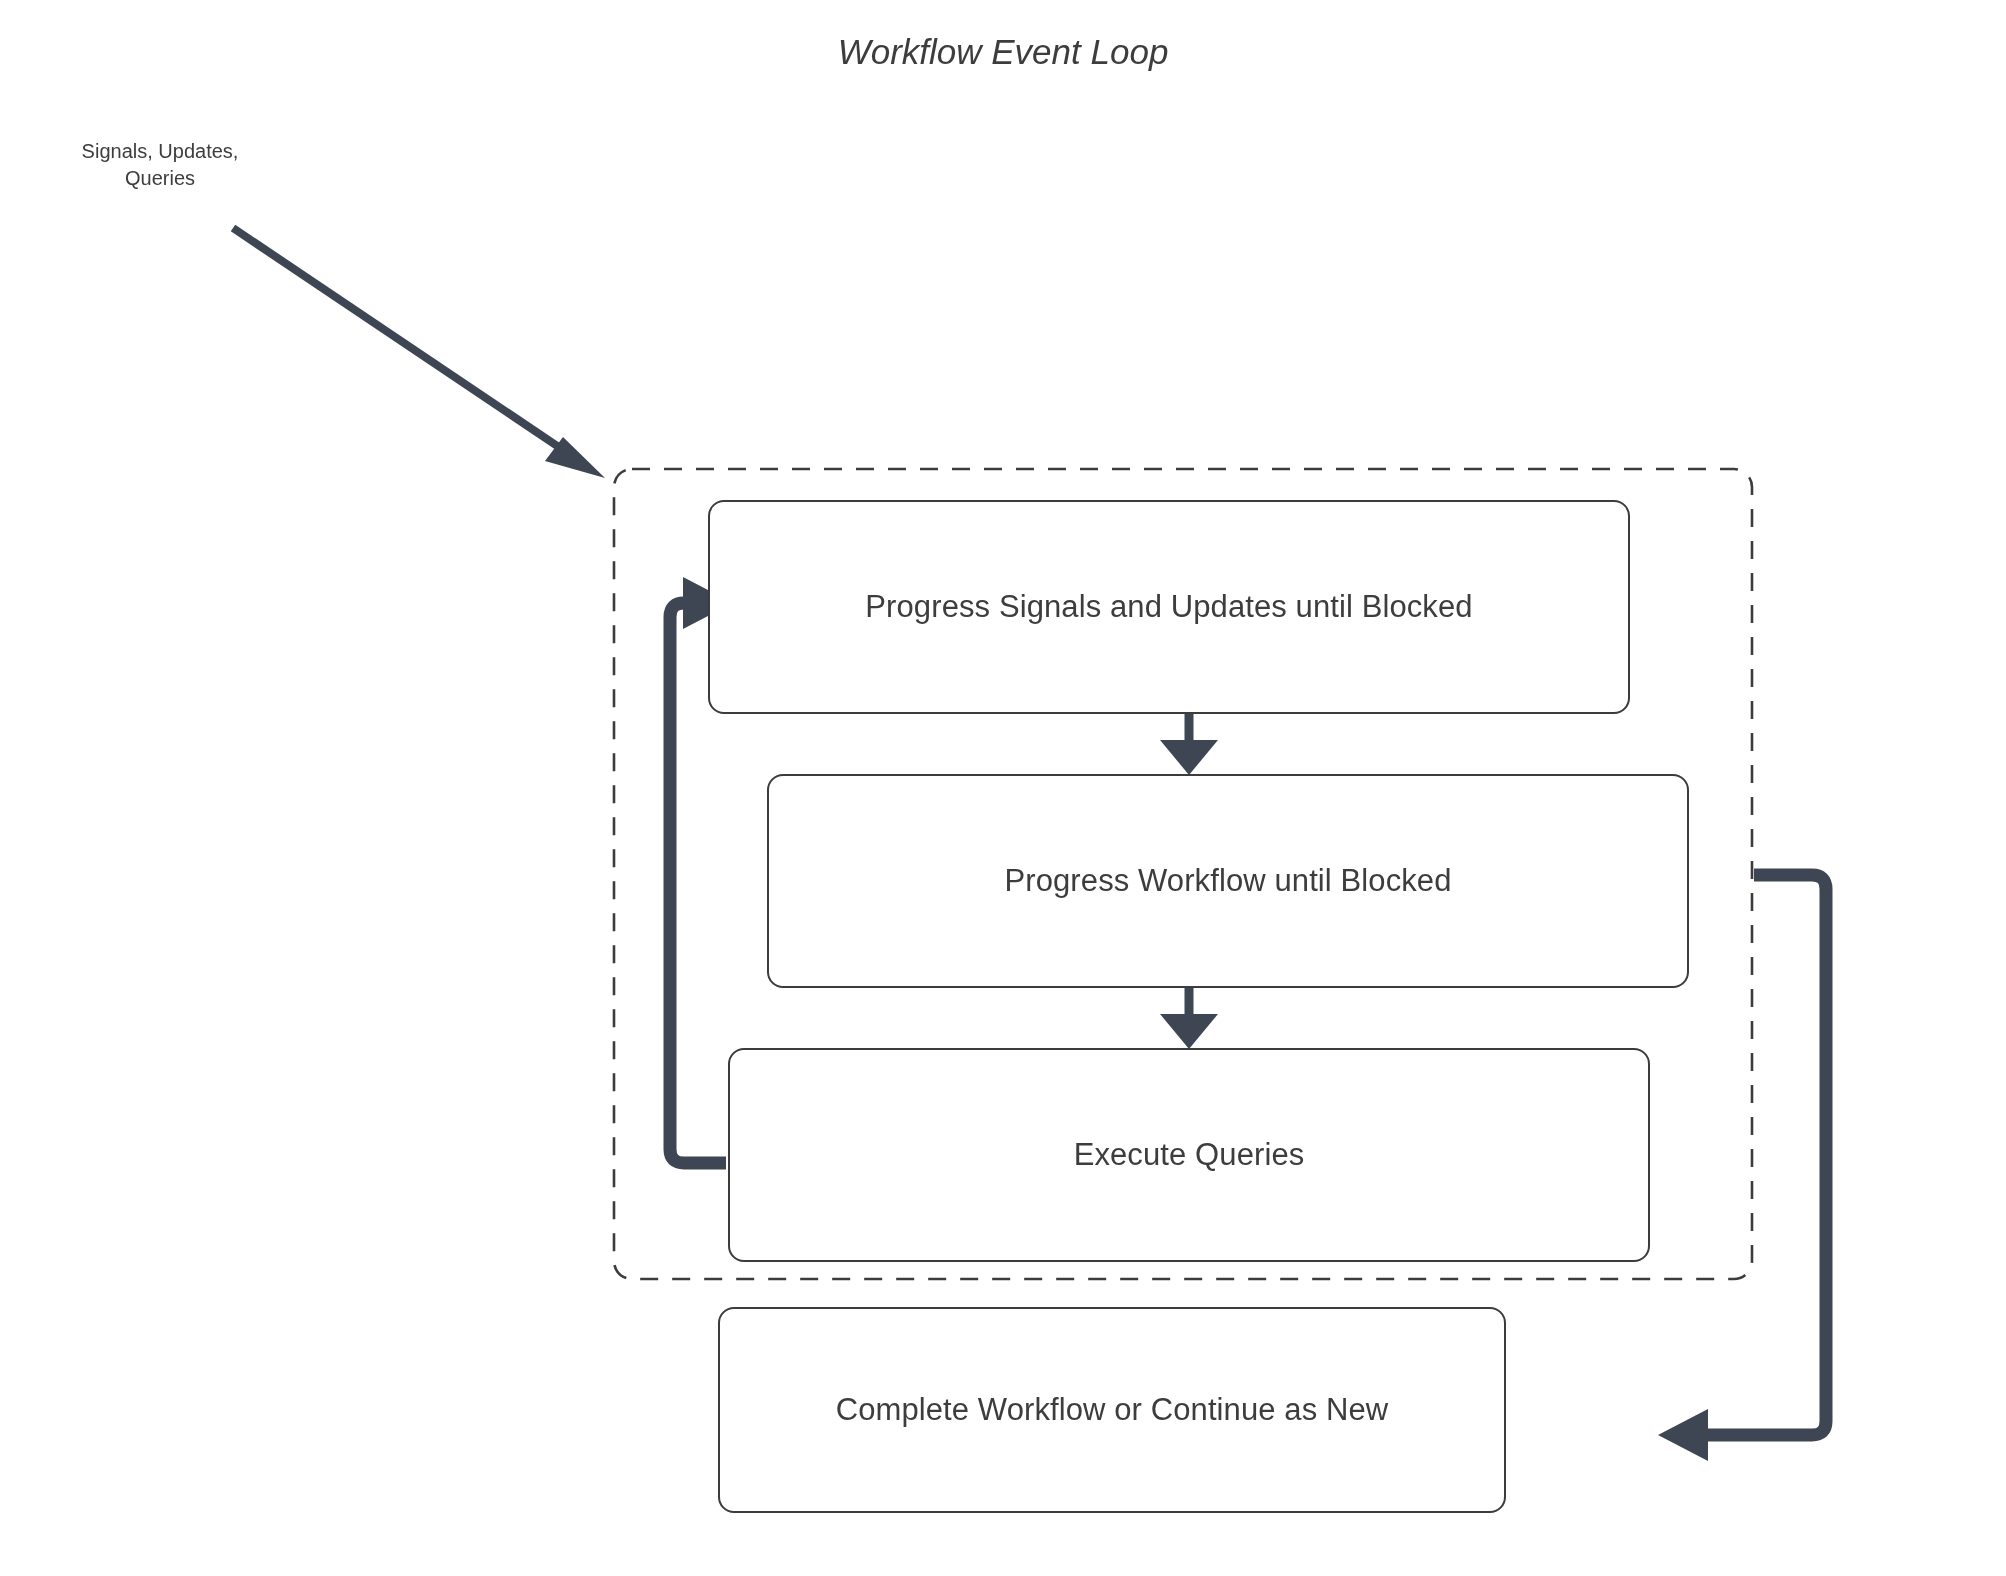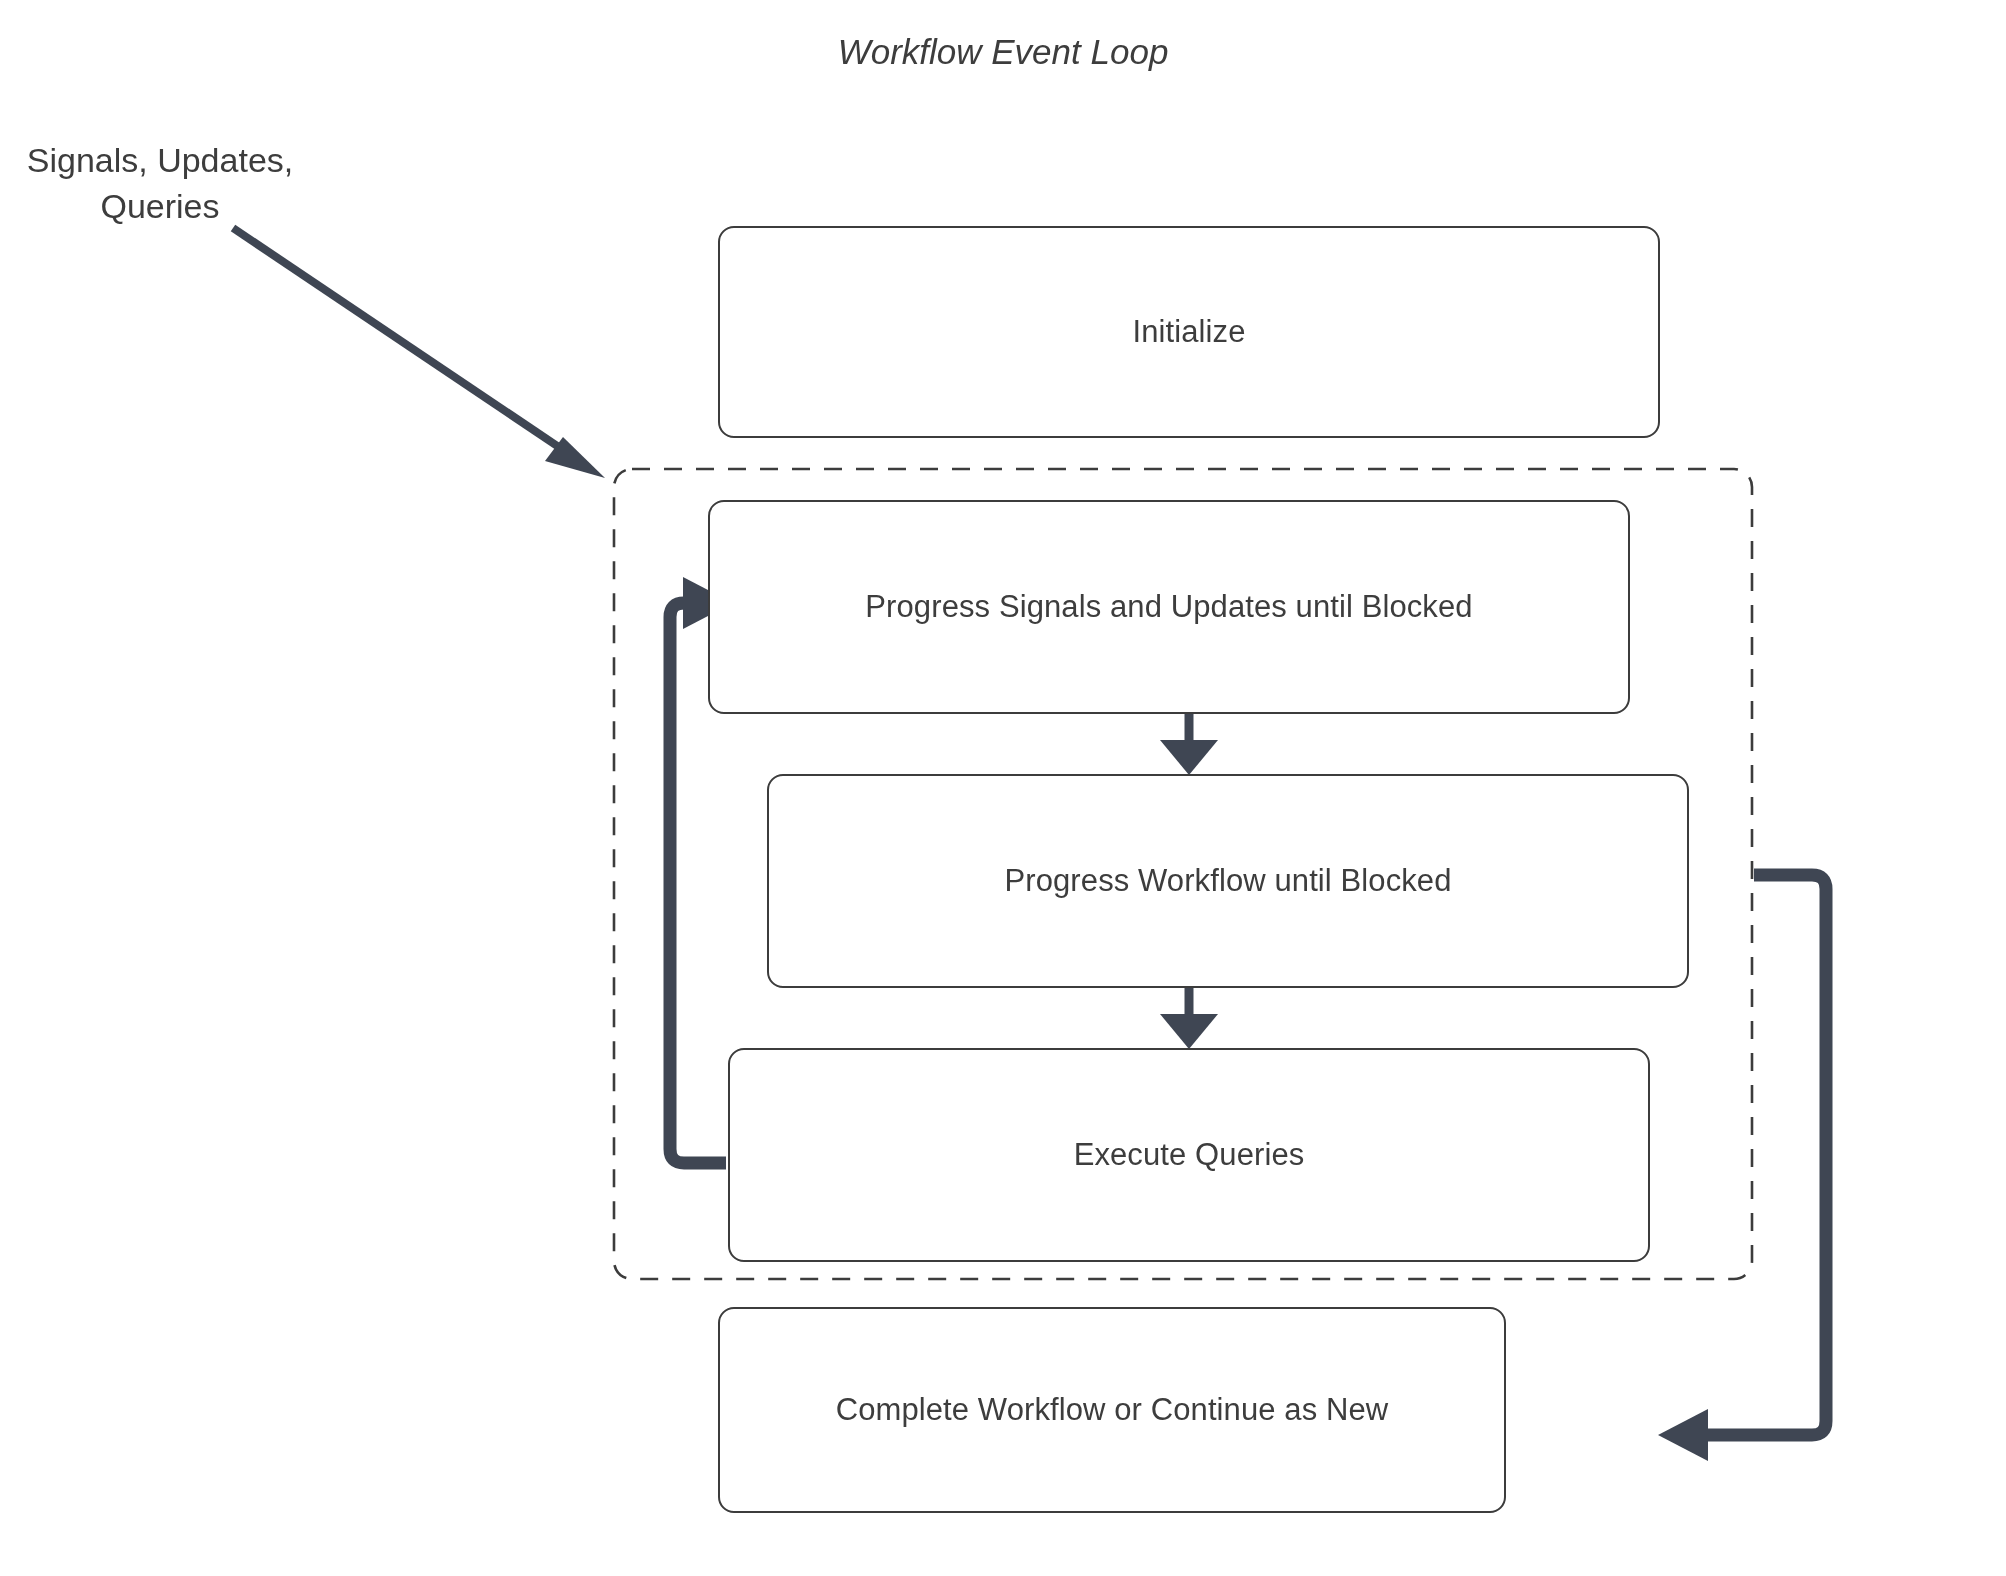--- a/index.html
+++ b/index.html
@@ -57,21 +57,21 @@
     font-style: italic;
     color: #3d3d3d;
     z-index: 4;
   }
   #ext-label {
     position: absolute;
     left: 20px;
     top: 138px;
     width: 280px;
     text-align: center;
-    font-size: 34px;
+    font-size: 20px;
     color: #3d3d3d;
     line-height: 1.34;
     z-index: 4;
   }
   
   #node-initialize   { left: 718px;  top: 226px;  width: 942px; height: 212px; }
   #node-progress-su  { left: 708px;  top: 500px;  width: 922px; height: 214px; }
   #node-progress-wf  { left: 728px;  top: 774px;  width: 922px; height: 214px; margin-left: 39px; }
   #node-exec-queries { left: 728px;  top: 1048px; width: 922px; height: 214px; }
   #node-complete     { left: 718px;  top: 1307px; width: 788px; height: 206px; }
@@ -111,23 +111,20 @@
       <path d="M 726 1163 L 684 1163 Q 670 1163 670 1149 L 670 617 Q 670 603 684 603 L 700 603" fill="none" stroke="#3f4653" stroke-width="13" stroke-linecap="butt" stroke-linejoin="round"></path>
       <polygon points="733,603 683,577 683,629" fill="#3f4653"></polygon>
     </g>
 
     <g>
       <path d="M 1754 875 L 1812 875 Q 1826 875 1826 889 L 1826 1421 Q 1826 1435 1812 1435 L 1700 1435" fill="none" stroke="#3f4653" stroke-width="13" stroke-linecap="butt" stroke-linejoin="round"></path>
       <polygon points="1658,1435 1708,1409 1708,1461" fill="#3f4653"></polygon>
     </g>
   </svg>
 
-  <div class="node" id="node-initialize">
-    <span class="node-label">Initialize</span>
-  </div>
 
   <div class="node" id="node-progress-su">
     <span class="node-label">Progress Signals and Updates until Blocked</span>
   </div>
 
   <div class="node" id="node-progress-wf">
     <span class="node-label">Progress Workflow until Blocked</span>
   </div>
 
   <div class="node" id="node-exec-queries">

